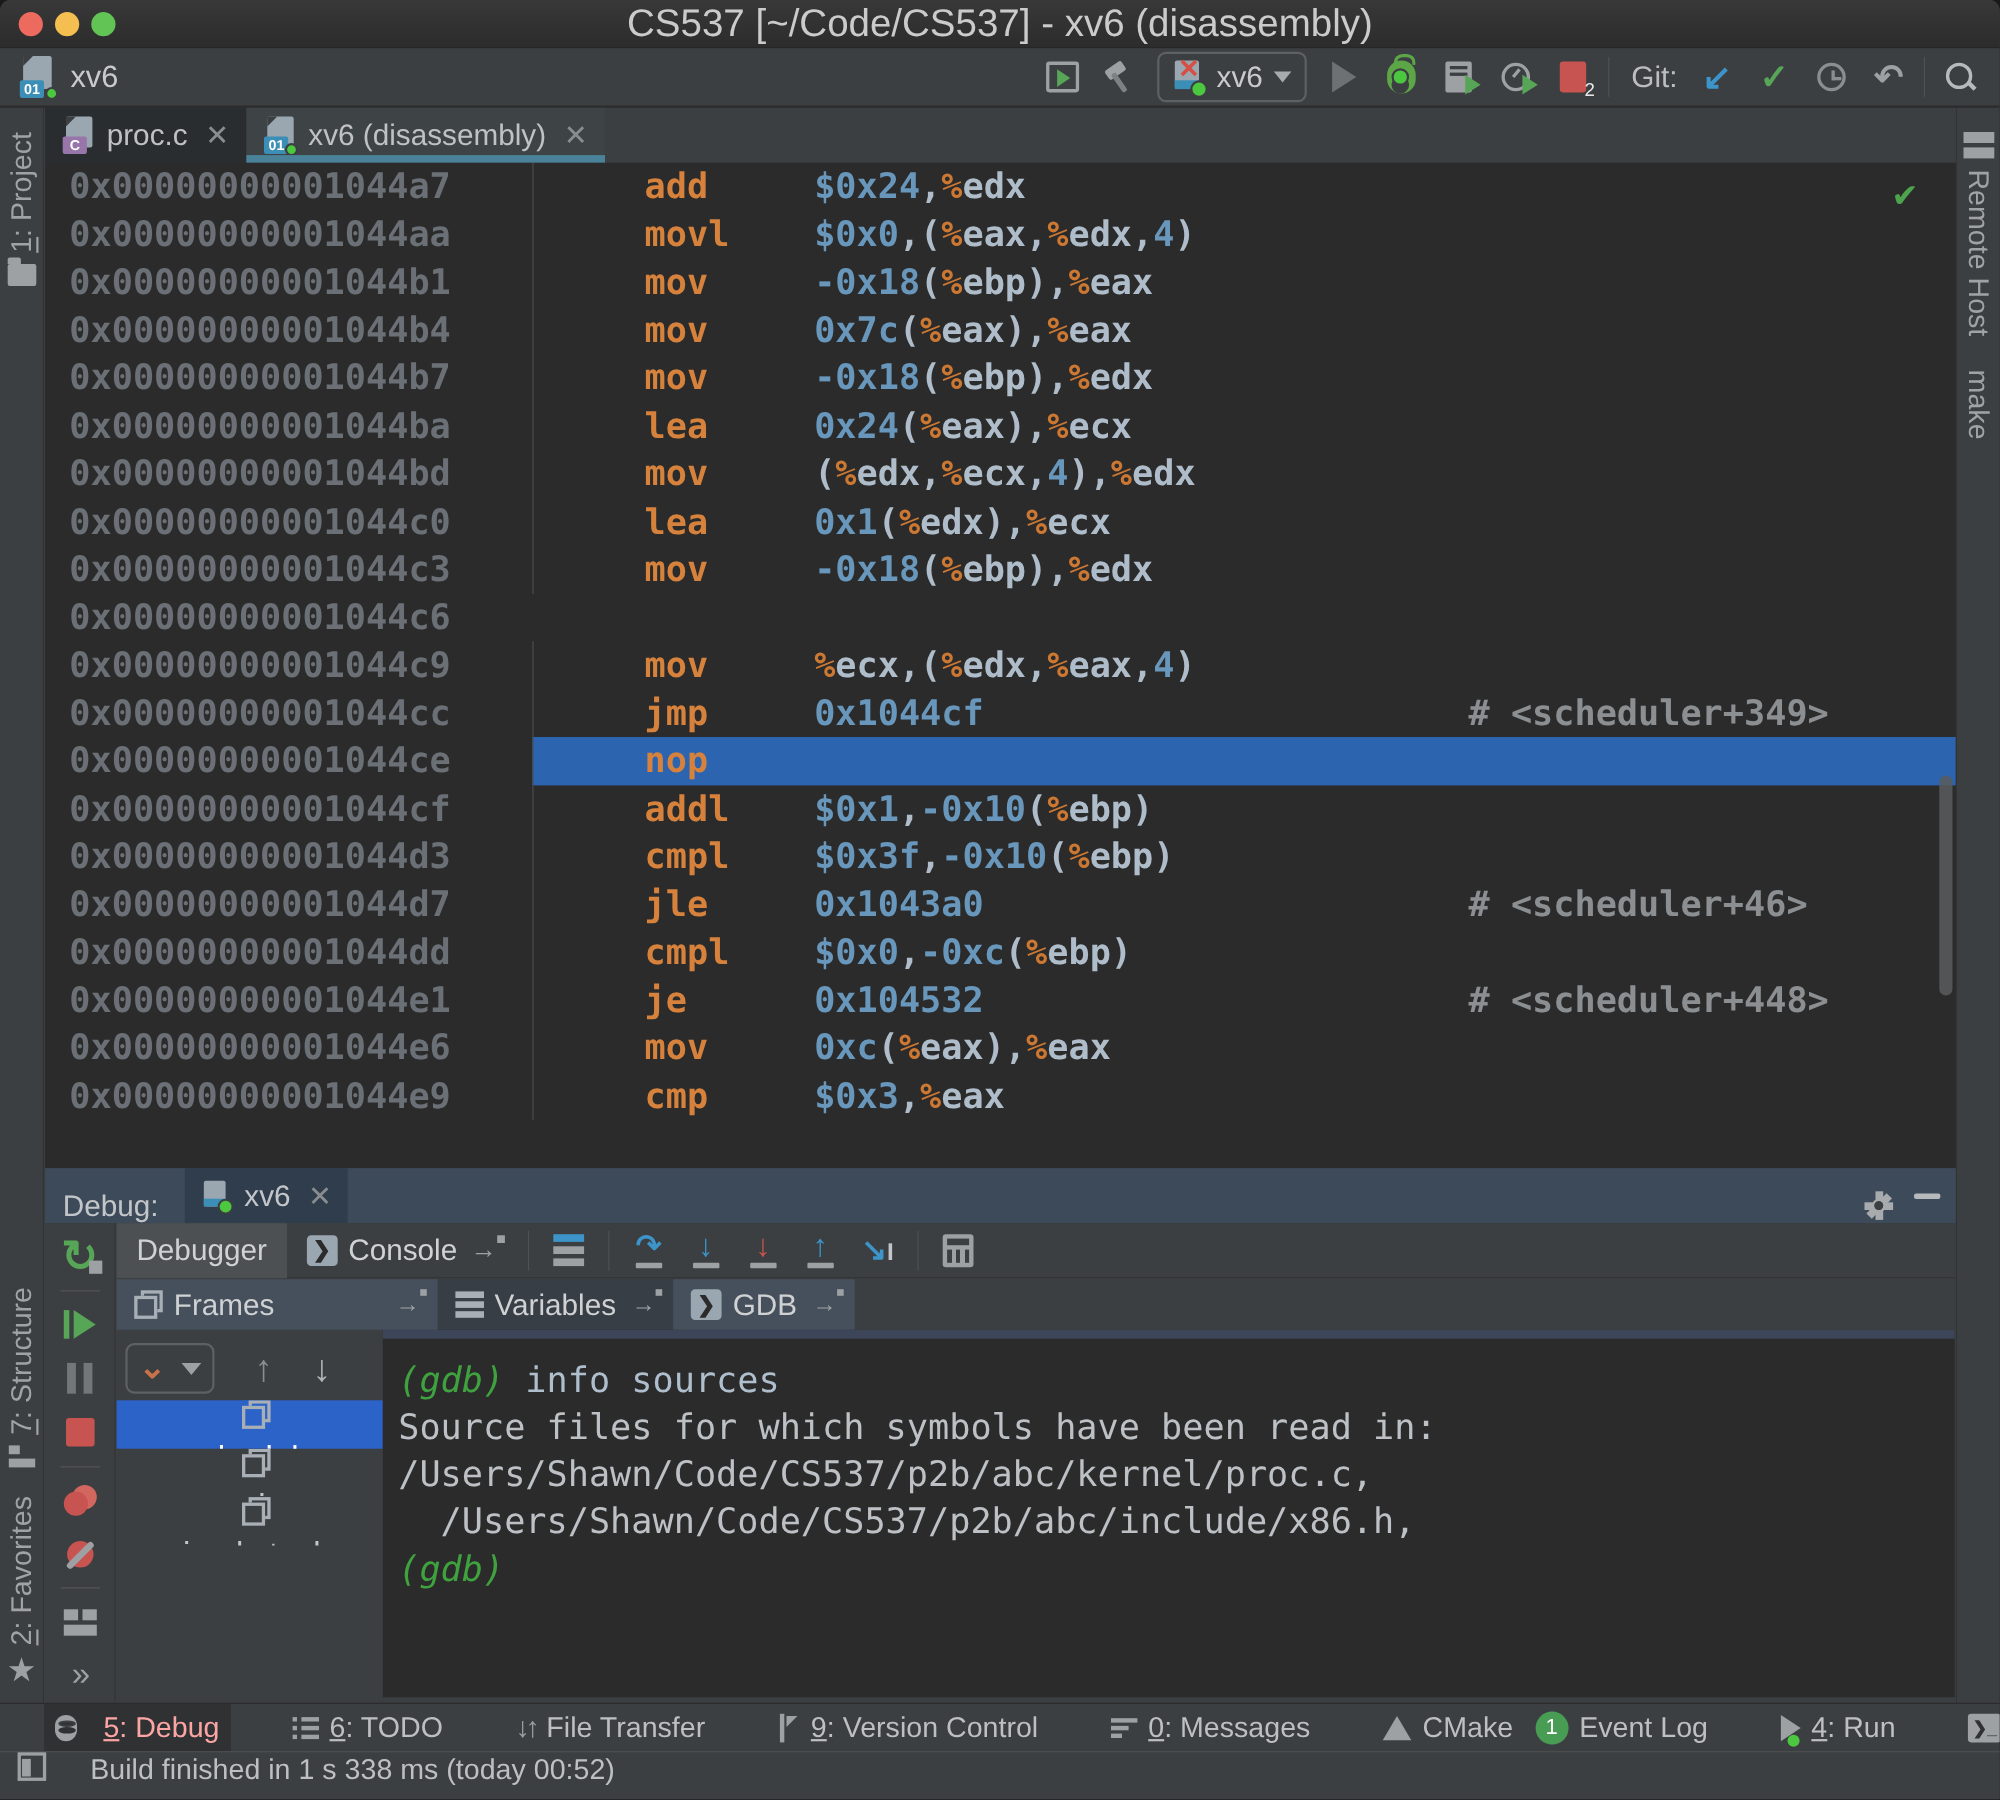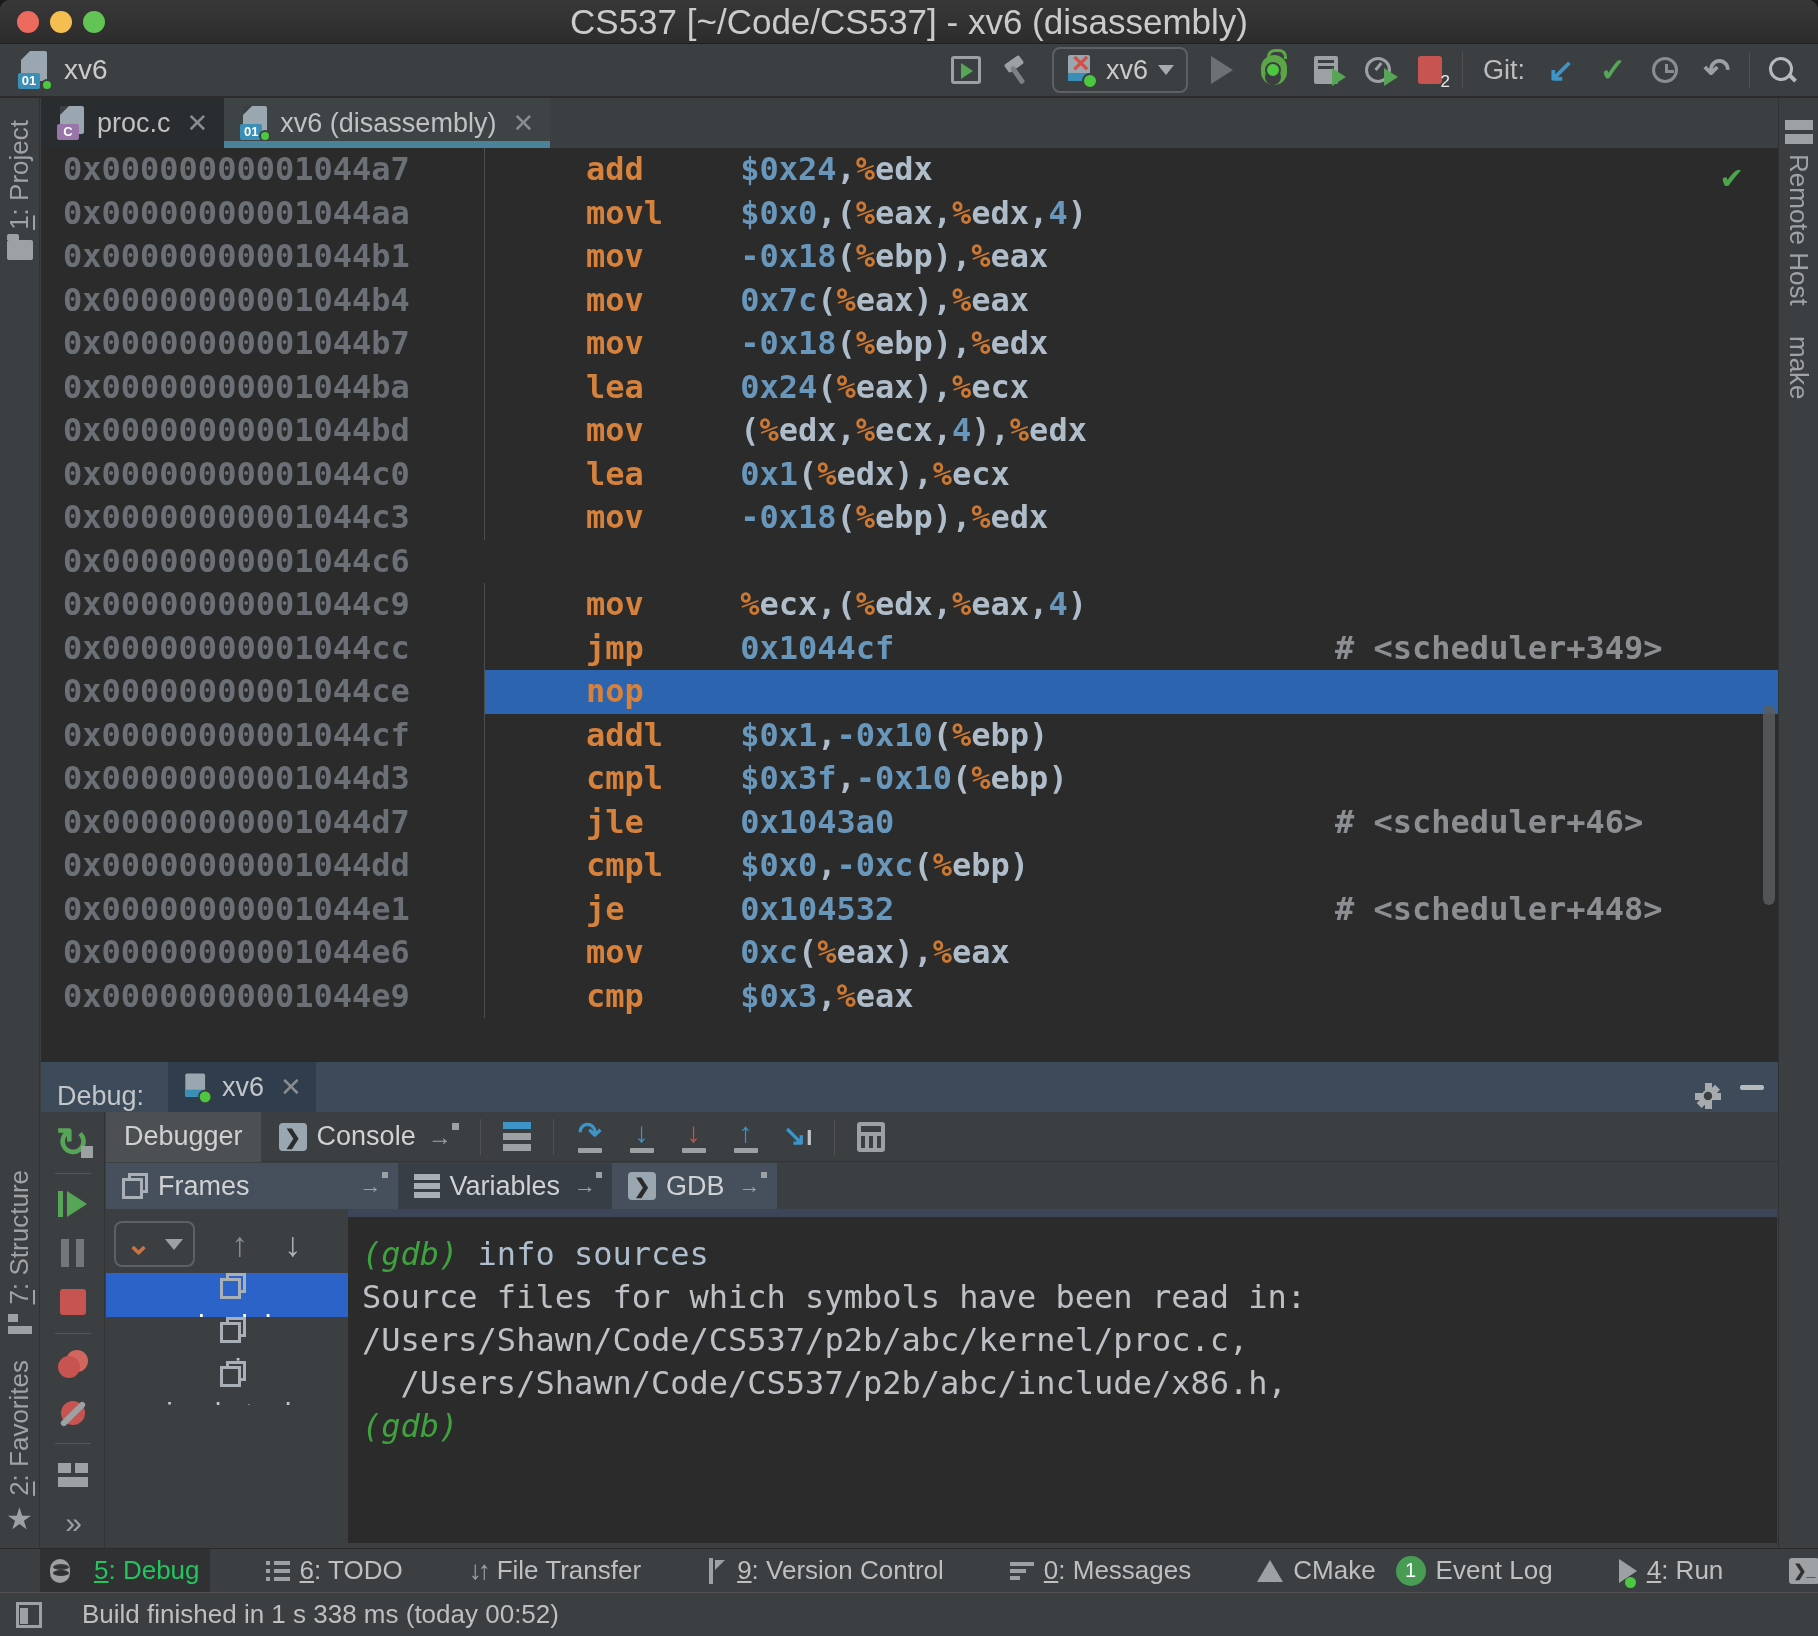--- a/index.html
+++ b/index.html
@@ -204,21 +204,21 @@
   .con-line{font-family:"DejaVu Sans Mono",monospace;font-size:32px;line-height:43px;white-space:pre;color:#bdc1c5;}
   .con-prompt{color:#3fa23f;font-style:italic;}
   .con-cmd{color:#aebecd;}
 
   
   #bottombar{position:absolute;left:0;right:0;bottom:44px;height:44px;background:#3c3f41;border-top:1px solid #2b2b2b;
     display:flex;align-items:center;font-size:26px;color:#bdbfc1;}
   .bb-left{display:flex;align-items:center;margin-left:40px;gap:46px;}
   .bb-right{display:flex;align-items:center;margin-left:auto;margin-right:56px;gap:46px;}
   .bb-item{display:flex;align-items:center;gap:10px;height:44px;padding:0 10px;white-space:nowrap;}
-  .bb-item.active{background:#2f3133;color:#22c55e;gap:24px;}
+  .bb-item.active{background:#2f3133;color:#fca5a5;gap:24px;}
   .bb-item u{text-decoration:underline;}
   .i-bugsm{position:relative;width:20px;height:24px;background:#9da1a4;border-radius:10px;}
   .i-bugsm::before{content:"";position:absolute;left:3px;top:5px;right:3px;height:2px;background:#2f3133;box-shadow:0 6px 0 #2f3133;}
   .i-todolist{width:24px;height:20px;background:
     linear-gradient(#9da1a4,#9da1a4) 8px 0/16px 4px no-repeat,
     linear-gradient(#9da1a4,#9da1a4) 8px 8px/16px 4px no-repeat,
     linear-gradient(#9da1a4,#9da1a4) 8px 16px/16px 4px no-repeat,
     linear-gradient(#9da1a4,#9da1a4) 0 0/4px 4px no-repeat,
     linear-gradient(#9da1a4,#9da1a4) 0 8px/4px 4px no-repeat,
     linear-gradient(#9da1a4,#9da1a4) 0 16px/4px 4px no-repeat;}
@@ -232,21 +232,21 @@
     linear-gradient(#9da1a4,#9da1a4) bottom left/10px 4px no-repeat;}
   .i-cmake{width:0;height:0;border-left:13px solid transparent;border-right:13px solid transparent;border-bottom:22px solid #9da1a4;position:relative;}
   .badge-n{width:30px;height:30px;border-radius:15px;background:#499c54;color:#fff;font-size:20px;display:flex;align-items:center;justify-content:center;}
   .i-runsm{position:relative;width:0;height:0;border-left:18px solid #9da1a4;border-top:12px solid transparent;border-bottom:12px solid transparent;}
   .i-runsm::after{content:"";position:absolute;left:-12px;top:6px;width:11px;height:11px;border-radius:50%;background:#4cc740;}
   .i-term{width:30px;height:26px;background:#9da1a4;border-radius:3px;color:#2f3133;font-weight:bold;font-size:16px;
     display:flex;align-items:center;justify-content:center;}
 
   
   #statusbar{position:absolute;left:0;right:0;bottom:0;height:44px;background:#3c3f41;border-top:1px solid #515151;
-    display:flex;align-items:center;font-size:26px;color:#bdbfc1;}
+    display:flex;font-size:26px;color:#bdbfc1;}
   #sb-toggle{width:26px;height:26px;border:3px solid #9da1a4;margin-left:16px;position:relative;}
   #sb-toggle::after{content:"";position:absolute;left:1px;bottom:1px;width:8px;height:16px;background:#9da1a4;}
   #sb-msg{margin-left:40px;}
   .sb-right{display:flex;align-items:center;margin-left:auto;margin-right:28px;gap:36px;}
   .sb-dim{color:#85898c;}
   .i-branch-ud{display:inline-flex;flex-direction:column;gap:3px;margin-left:8px;}
   .i-branch-ud .u{border-left:7px solid transparent;border-right:7px solid transparent;border-bottom:8px solid #9da1a4;}
   .i-branch-ud .d{border-left:7px solid transparent;border-right:7px solid transparent;border-top:8px solid #9da1a4;}
   .i-lock{position:relative;width:22px;height:18px;background:#9da1a4;border-radius:3px;margin-top:10px;}
   .i-lock::before{content:"";position:absolute;left:3px;top:-10px;width:10px;height:10px;border:4px solid #9da1a4;border-bottom:none;border-radius:8px 8px 0 0;}

